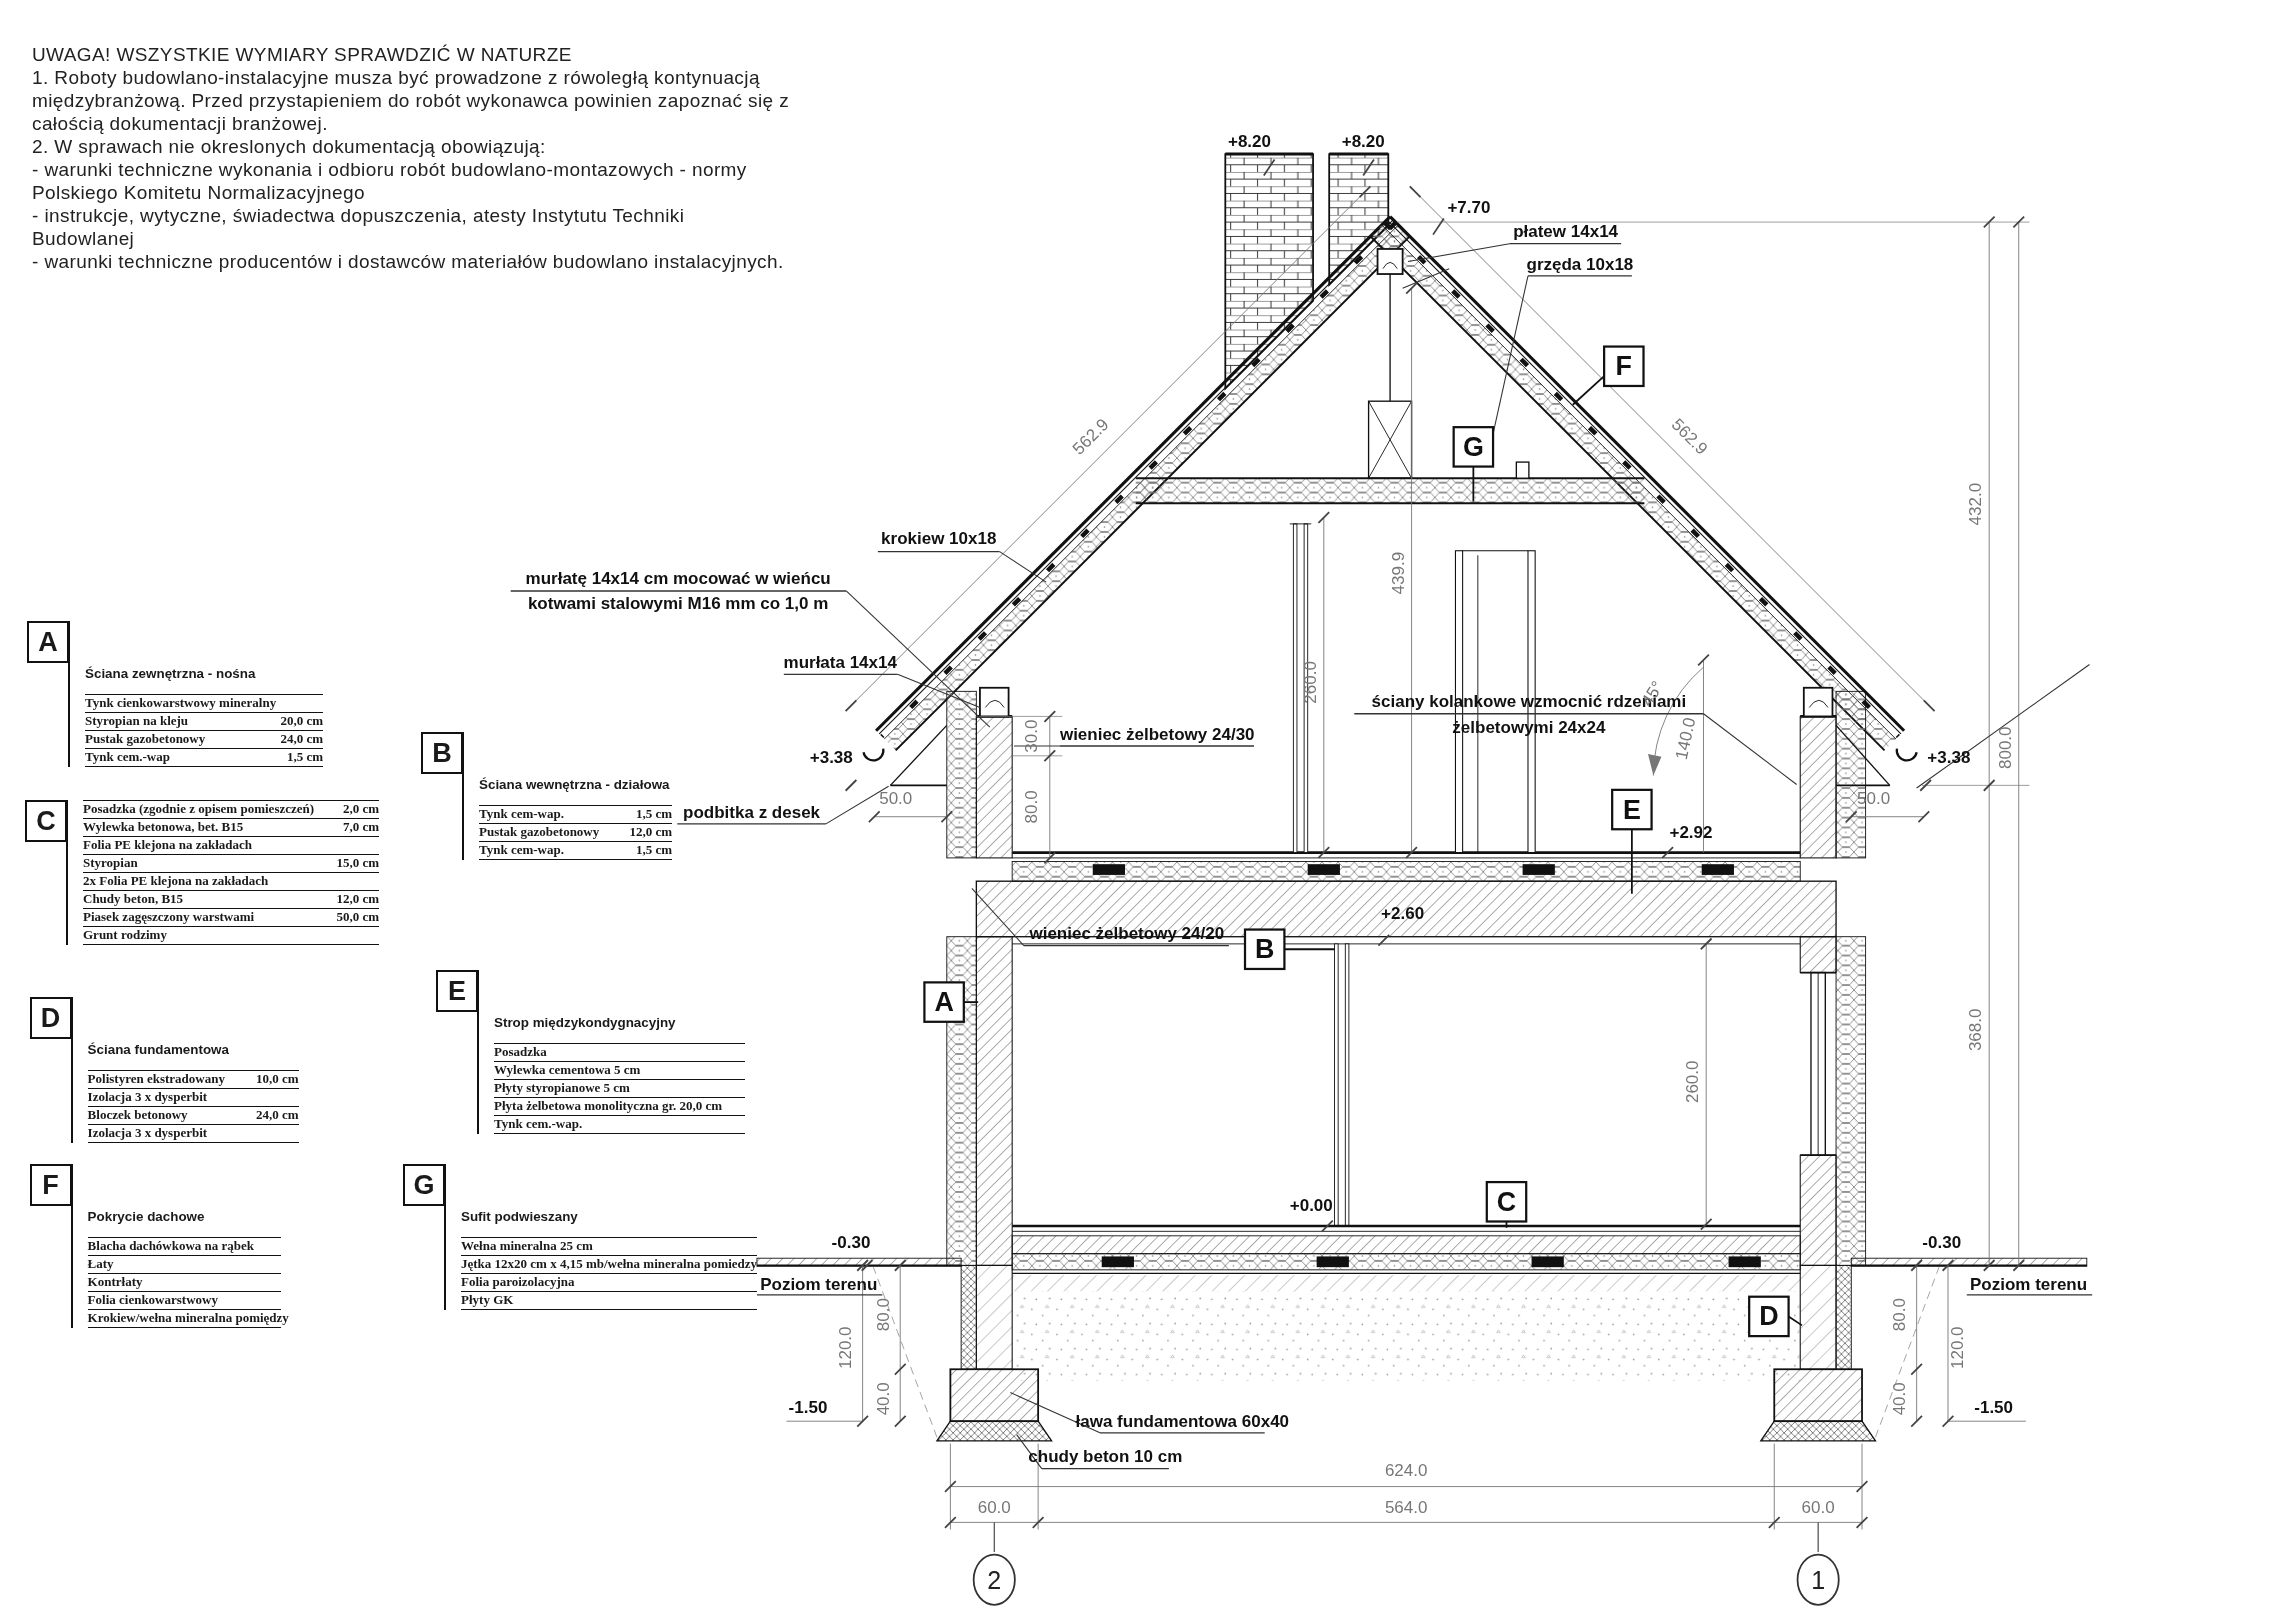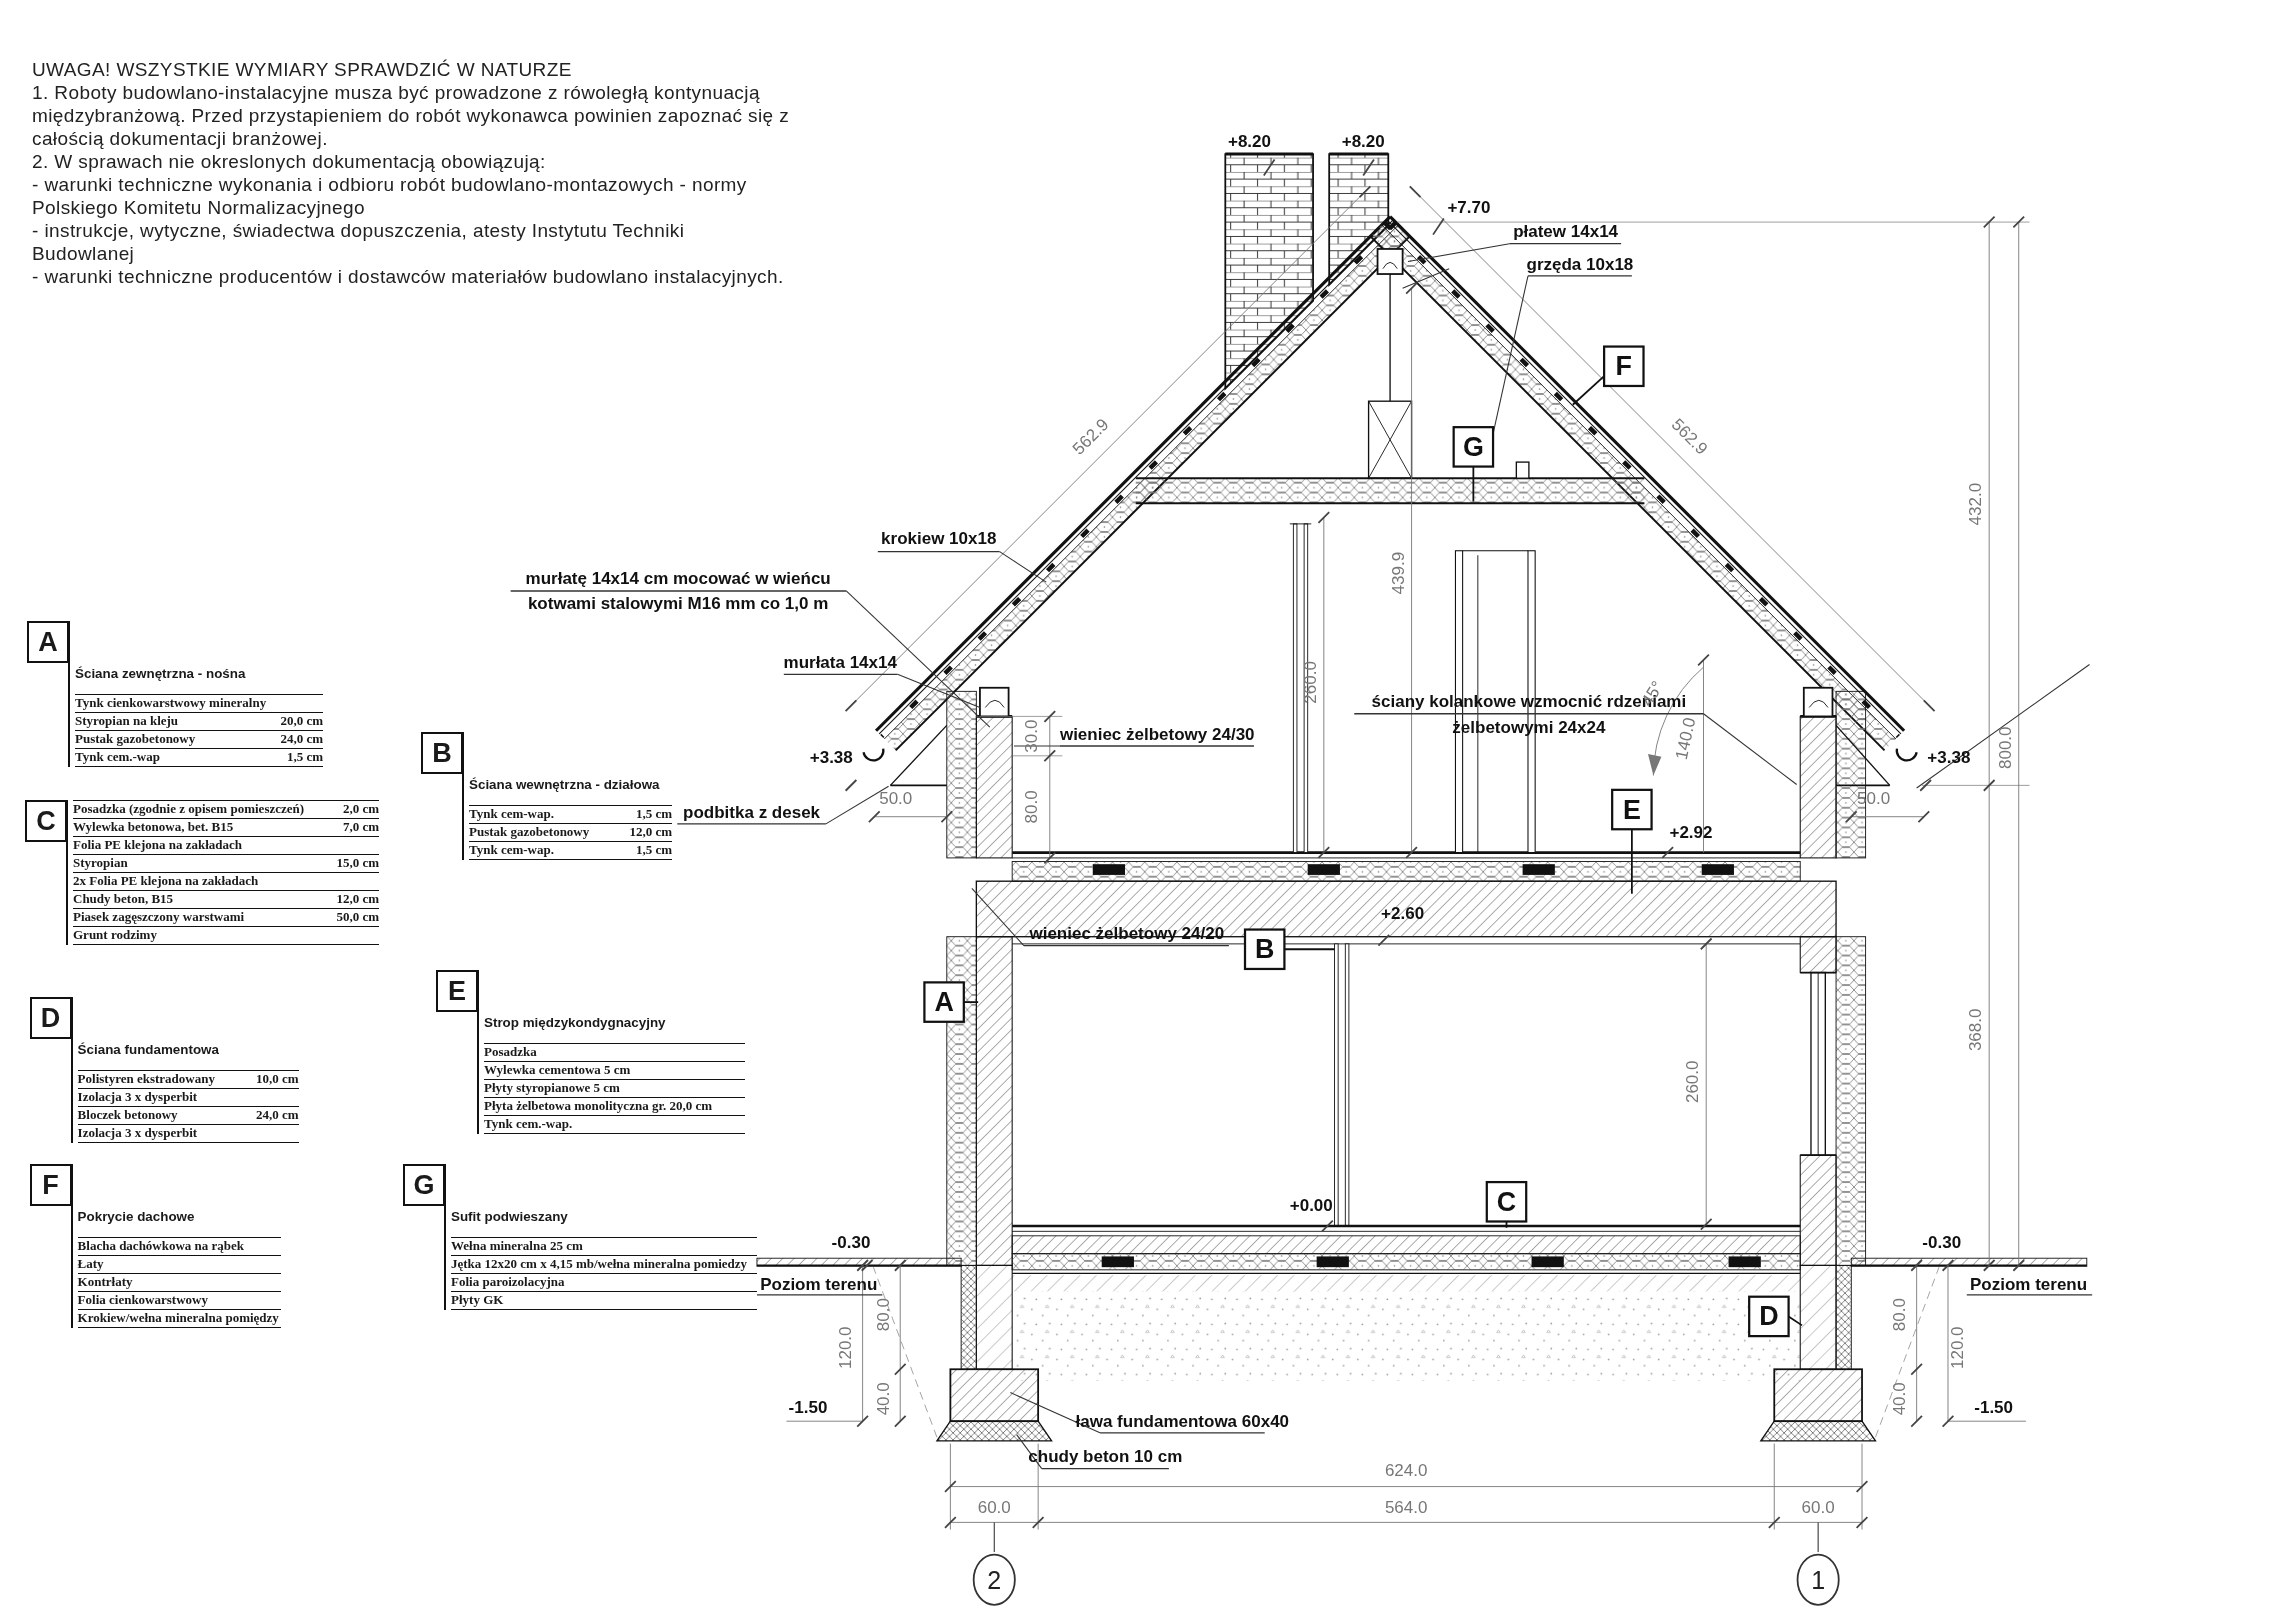--- a/index.html
+++ b/index.html
@@ -1,25 +1,25 @@
 <!DOCTYPE html>
 <html style="font-size:14.3px"><head>
 <meta charset="utf-8">
 <style>
   html,body{margin:0;padding:0;background:#ffffff;}
   #page{position:relative;width:2293px;height:1620px;background:#fff;overflow:hidden;
         font-family:"Liberation Sans",sans-serif;color:#1a1a1a;}
   
-  #notes{position:absolute;left:32px;top:58px;font-size:19px;line-height:23px;
+  #notes{position:absolute;left:32px;top:43px;font-size:19px;line-height:23px;
          letter-spacing:0.4px;color:#222;white-space:pre;}
   
   .legend{position:absolute;}
   .lbox{position:absolute;left:0;top:0;width:38px;height:38px;border:2.7px solid #111;
         font-size:27px;font-weight:bold;text-align:center;line-height:38px;background:#fff;z-index:2;}
-  .lbody{margin-left:41px;border-left:2.7px solid #111;padding-left:5px;}
+  .lbody{margin-left:41px;border-left:2.7px solid #111;padding-left:15px;}
   .ltitle{font-size:13.4px;font-weight:bold;padding-top:45px;margin-bottom:12.5px;white-space:nowrap;}
   .lrows{border-top:1.8px solid #111;}
   .lrow{display:flex;justify-content:space-between;border-bottom:1.8px solid #111;
         font-size:13px;font-weight:bold;height:17px;line-height:16px;white-space:nowrap;font-family:Liberation Serif, serif;}
   .lrow .val{margin-left:12.5px;}
   
   svg text{font-family:"Liberation Sans",sans-serif;}
   .t{font-size:19px;font-weight:bold;fill:#111;}
   .d{font-size:19px;fill:#777;}
   .lv{font-size:19px;font-weight:bold;fill:#111;}

